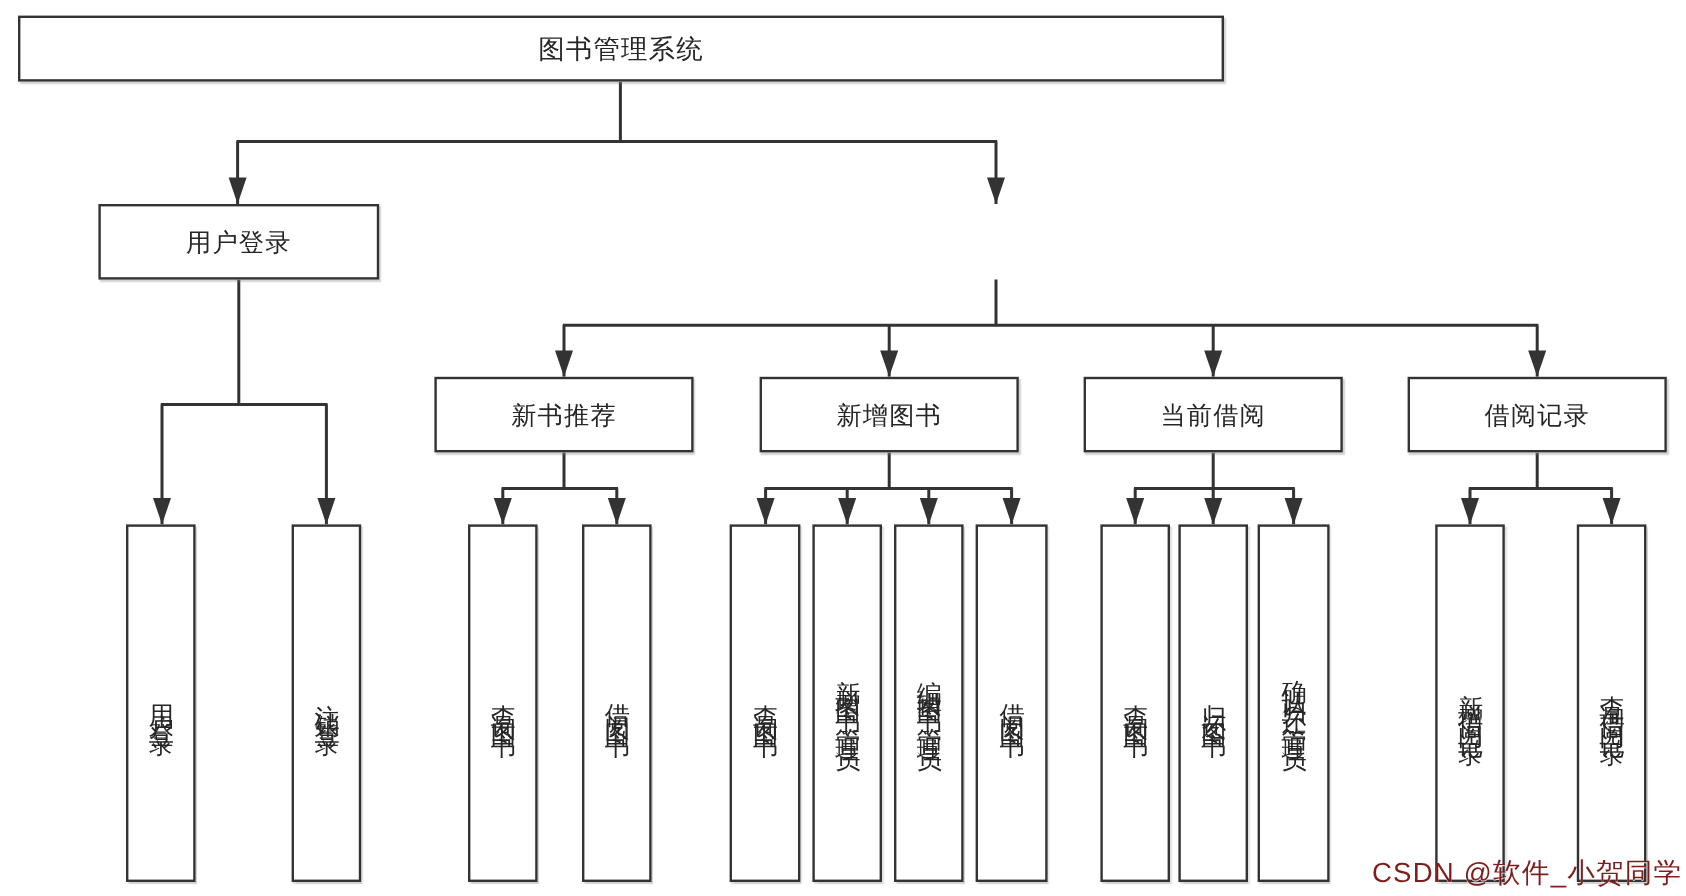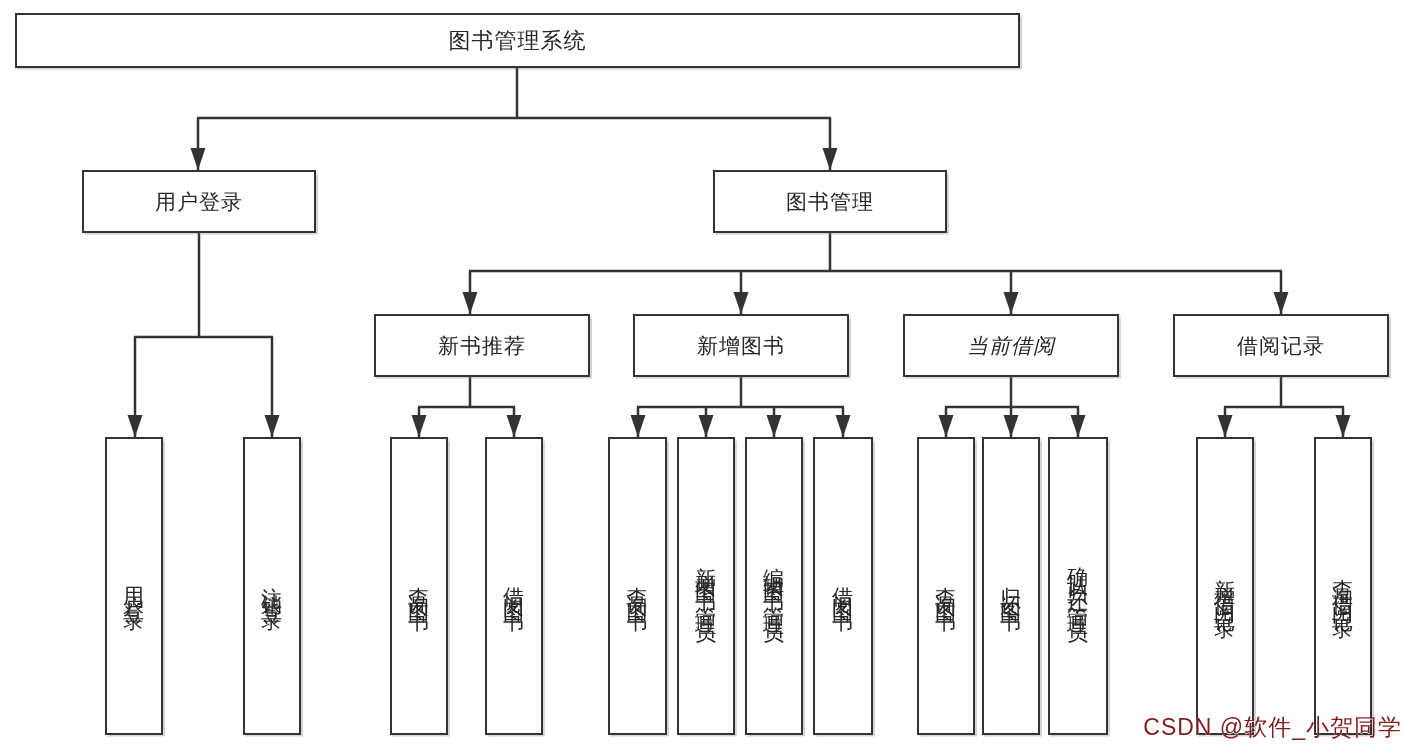--- a/index.html
+++ b/index.html
@@ -93,31 +93,28 @@
     </g>
   </svg>
 
   <div class="node hbox root-box" style="left:15px; top:13px; width:1005px; height:55px;">
     <span>图书管理系统</span>
   </div>
 
   <div class="node hbox" style="left:82px; top:170px; width:234px; height:63px;">
     <span>用户登录</span>
   </div>
-  <div class="node hbox" style="left:713px; top:170px; width:234px; height:63px;">
-    <span>图书管理</span>
-  </div>
 
-  <div class="node hbox" style="left:374px; top:314px; width:216px; height:63px;">
+  <div class="node hbox" style="left:362px; top:314px; width:216px; height:63px;">
     <span>新书推荐</span>
   </div>
   <div class="node hbox" style="left:633px; top:314px; width:216px; height:63px;">
     <span>新增图书</span>
   </div>
-  <div class="node hbox" style="left:903px; top:314px; width:216px; height:63px;font-style:italic;">
+  <div class="node hbox" style="left:903px; top:314px; width:216px; height:63px;">
     <span>当前借阅</span>
   </div>
   <div class="node hbox" style="left:1173px; top:314px; width:216px; height:63px;">
     <span>借阅记录</span>
   </div>
 
   <div class="node vbox" style="left:105px; top:437px; width:58px; height:298px;">
     <span>用户登录</span>
   </div>
   <div class="node vbox" style="left:243px; top:437px; width:58px; height:298px;">

